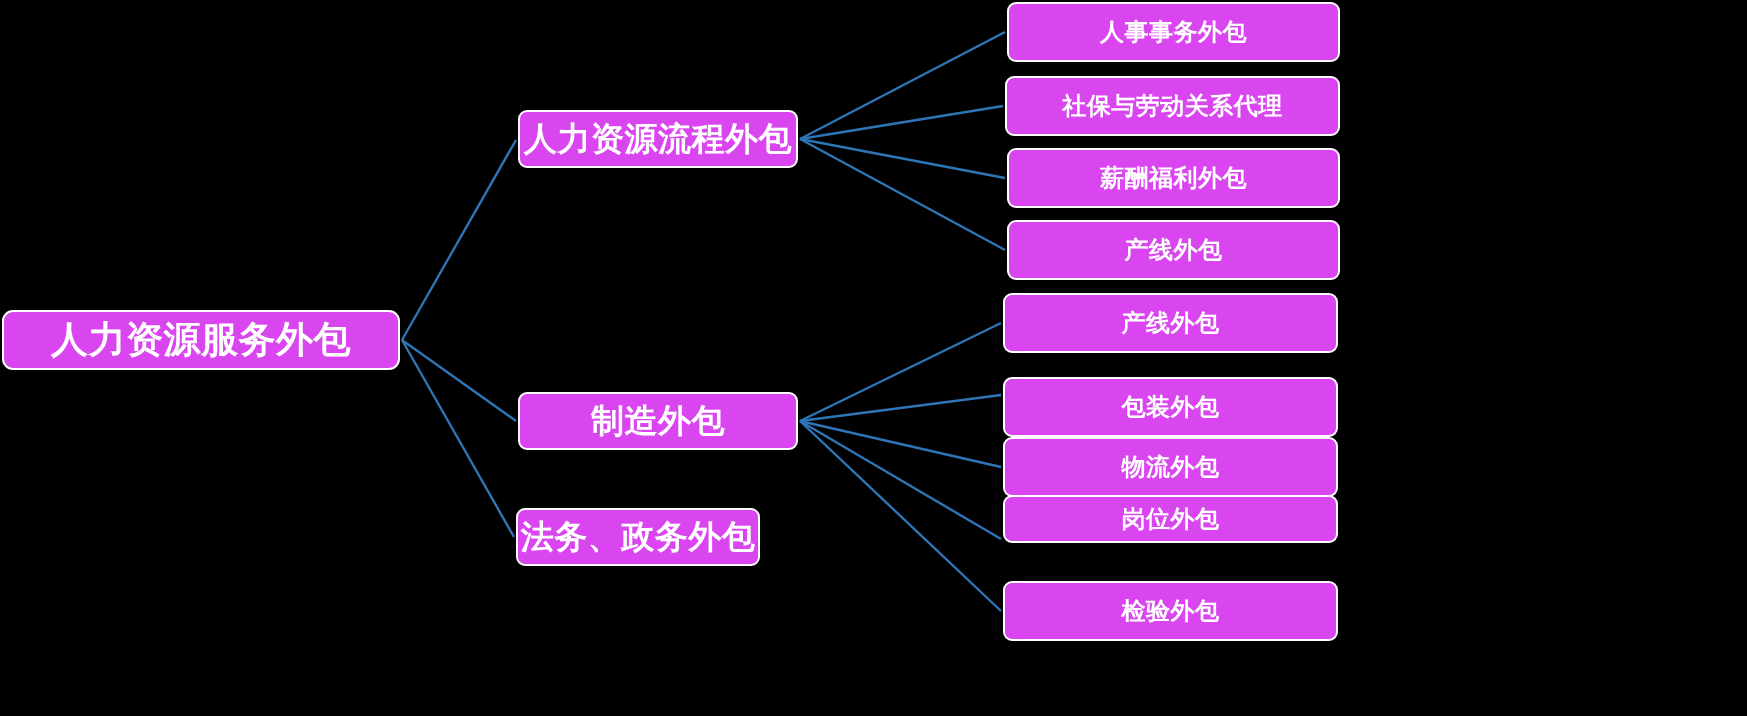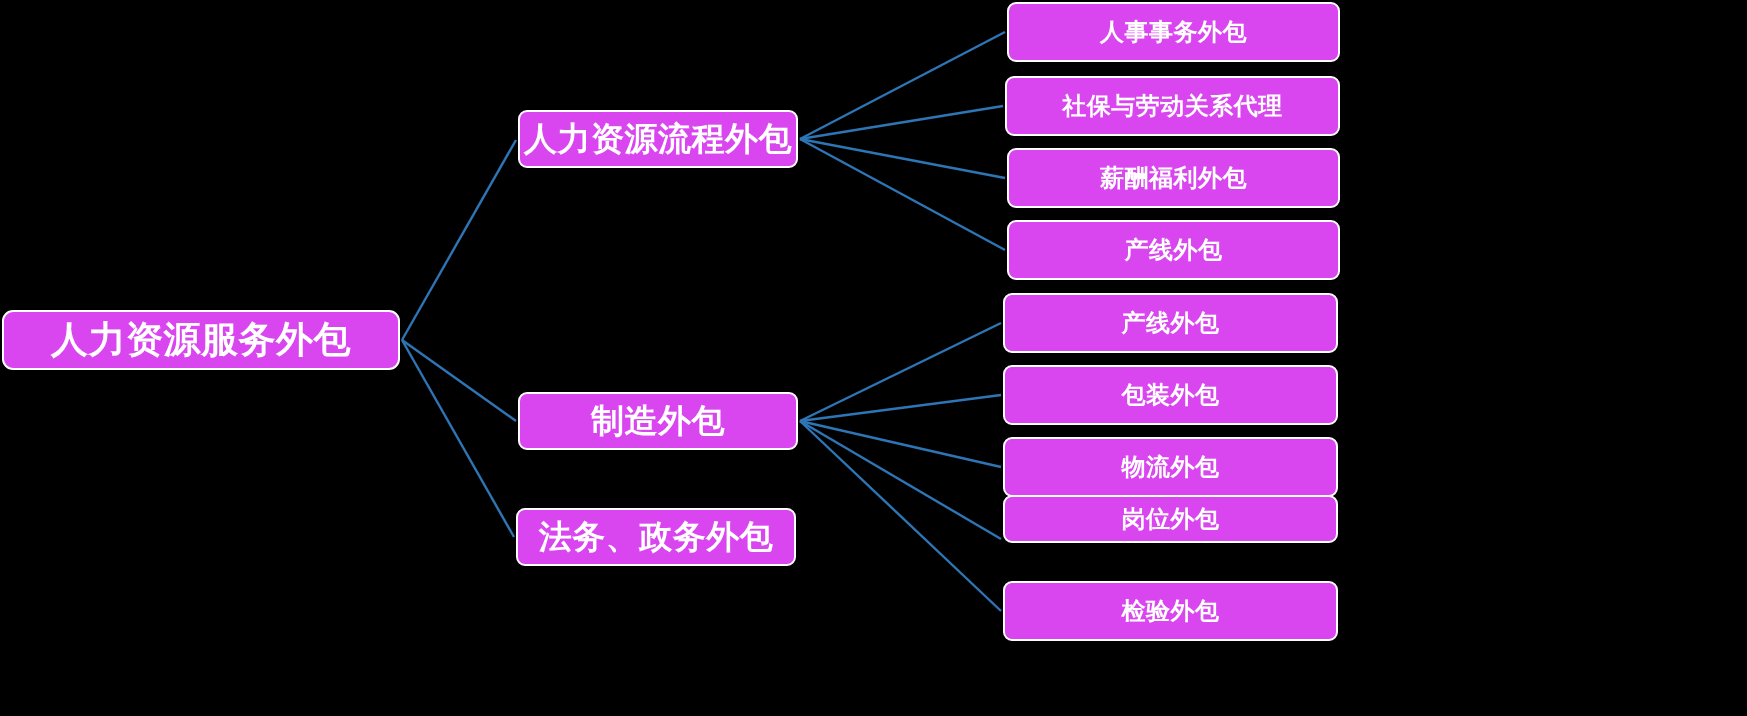--- a/index.html
+++ b/index.html
@@ -94,29 +94,29 @@
       </div>
       <div class="node leaf" style="left: 1007px; top: 220px; width: 333px; height: 60px;">
         <span class="node-label">产线外包</span>
       </div>
       <div class="node level2" style="left: 518px; top: 392px; width: 280px; height: 58px;">
         <span class="node-label">制造外包</span>
       </div>
       <div class="node leaf" style="left: 1003px; top: 293px; width: 335px; height: 60px;">
         <span class="node-label">产线外包</span>
       </div>
-      <div class="node leaf" style="left: 1003px; top: 365px; width: 335px; height: 60px;">
+      <div class="node leaf" style="left: 1003px; top: 377px; width: 335px; height: 60px;">
         <span class="node-label">包装外包</span>
       </div>
       <div class="node leaf" style="left: 1003px; top: 437px; width: 335px; height: 60px;">
         <span class="node-label">物流外包</span>
       </div>
       <div class="node leaf" style="left: 1003px; top: 495px; width: 335px; height: 48px;">
         <span class="node-label">岗位外包</span>
       </div>
       <div class="node leaf" style="left: 1003px; top: 581px; width: 335px; height: 60px;">
         <span class="node-label">检验外包</span>
       </div>
-      <div class="node level2" style="left: 516px; top: 508px; width: 280px; height: 58px;">
+      <div class="node level2" style="left: 516px; top: 508px; width: 244px; height: 58px;">
         <span class="node-label">法务、政务外包</span>
       </div>
     </div>
 </div>
 
 </body></html>

